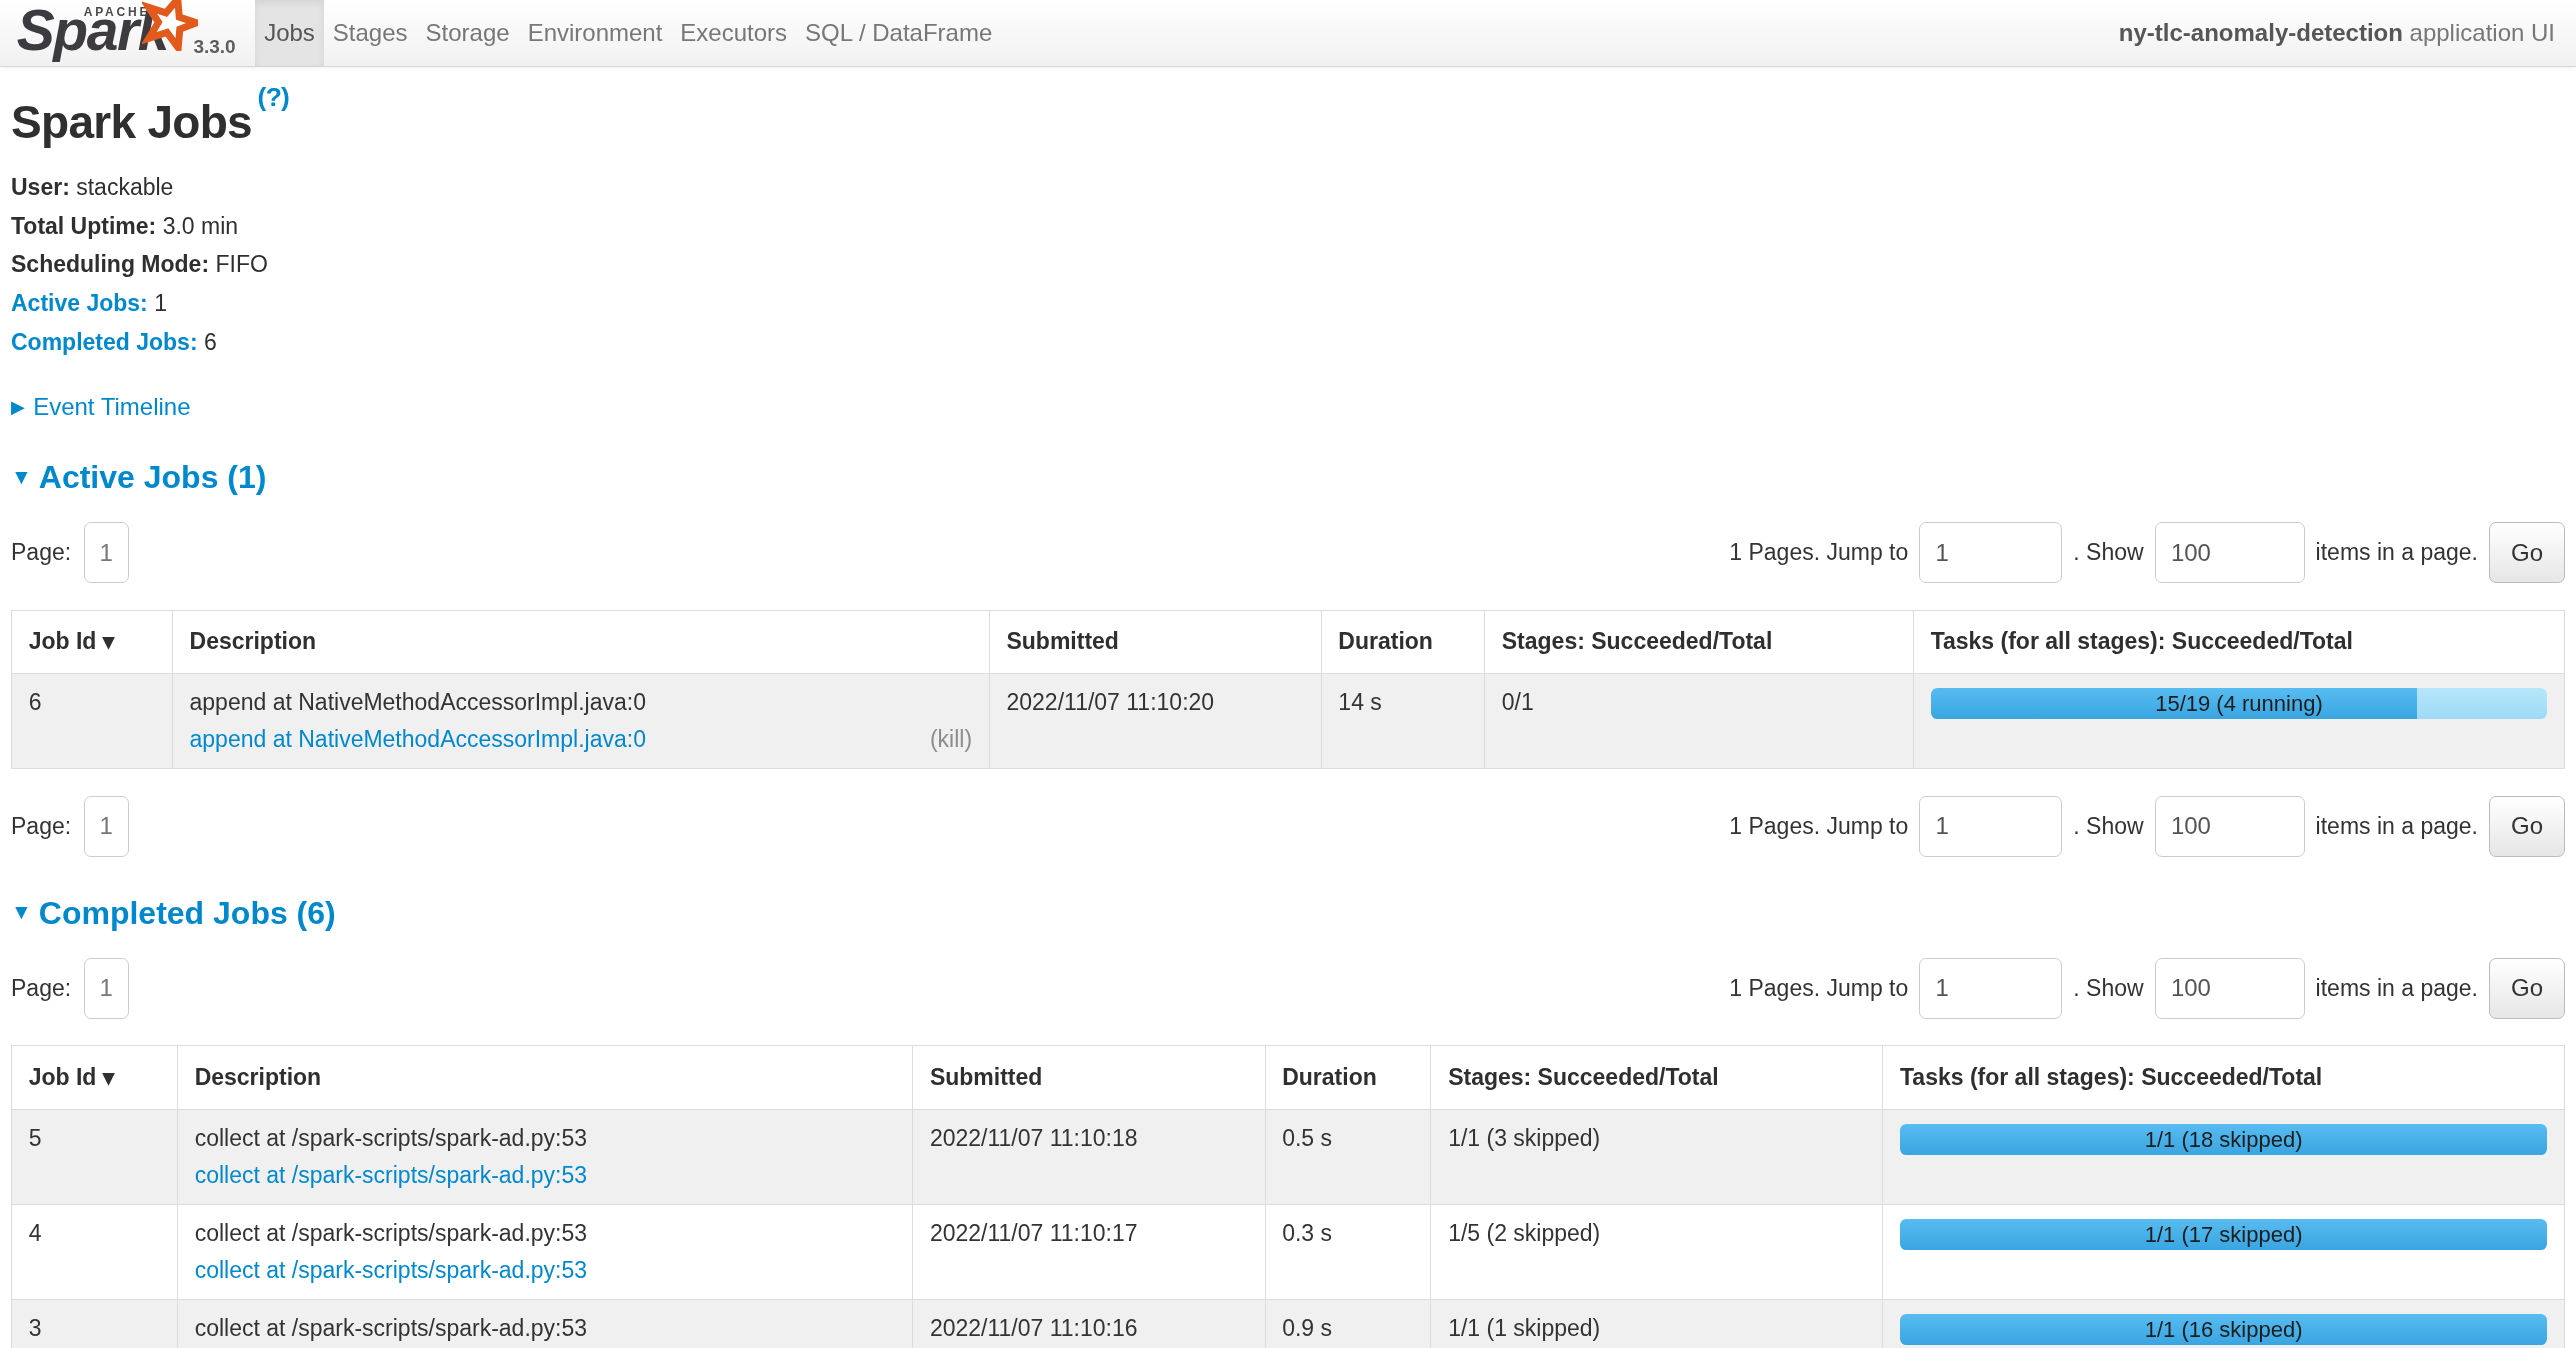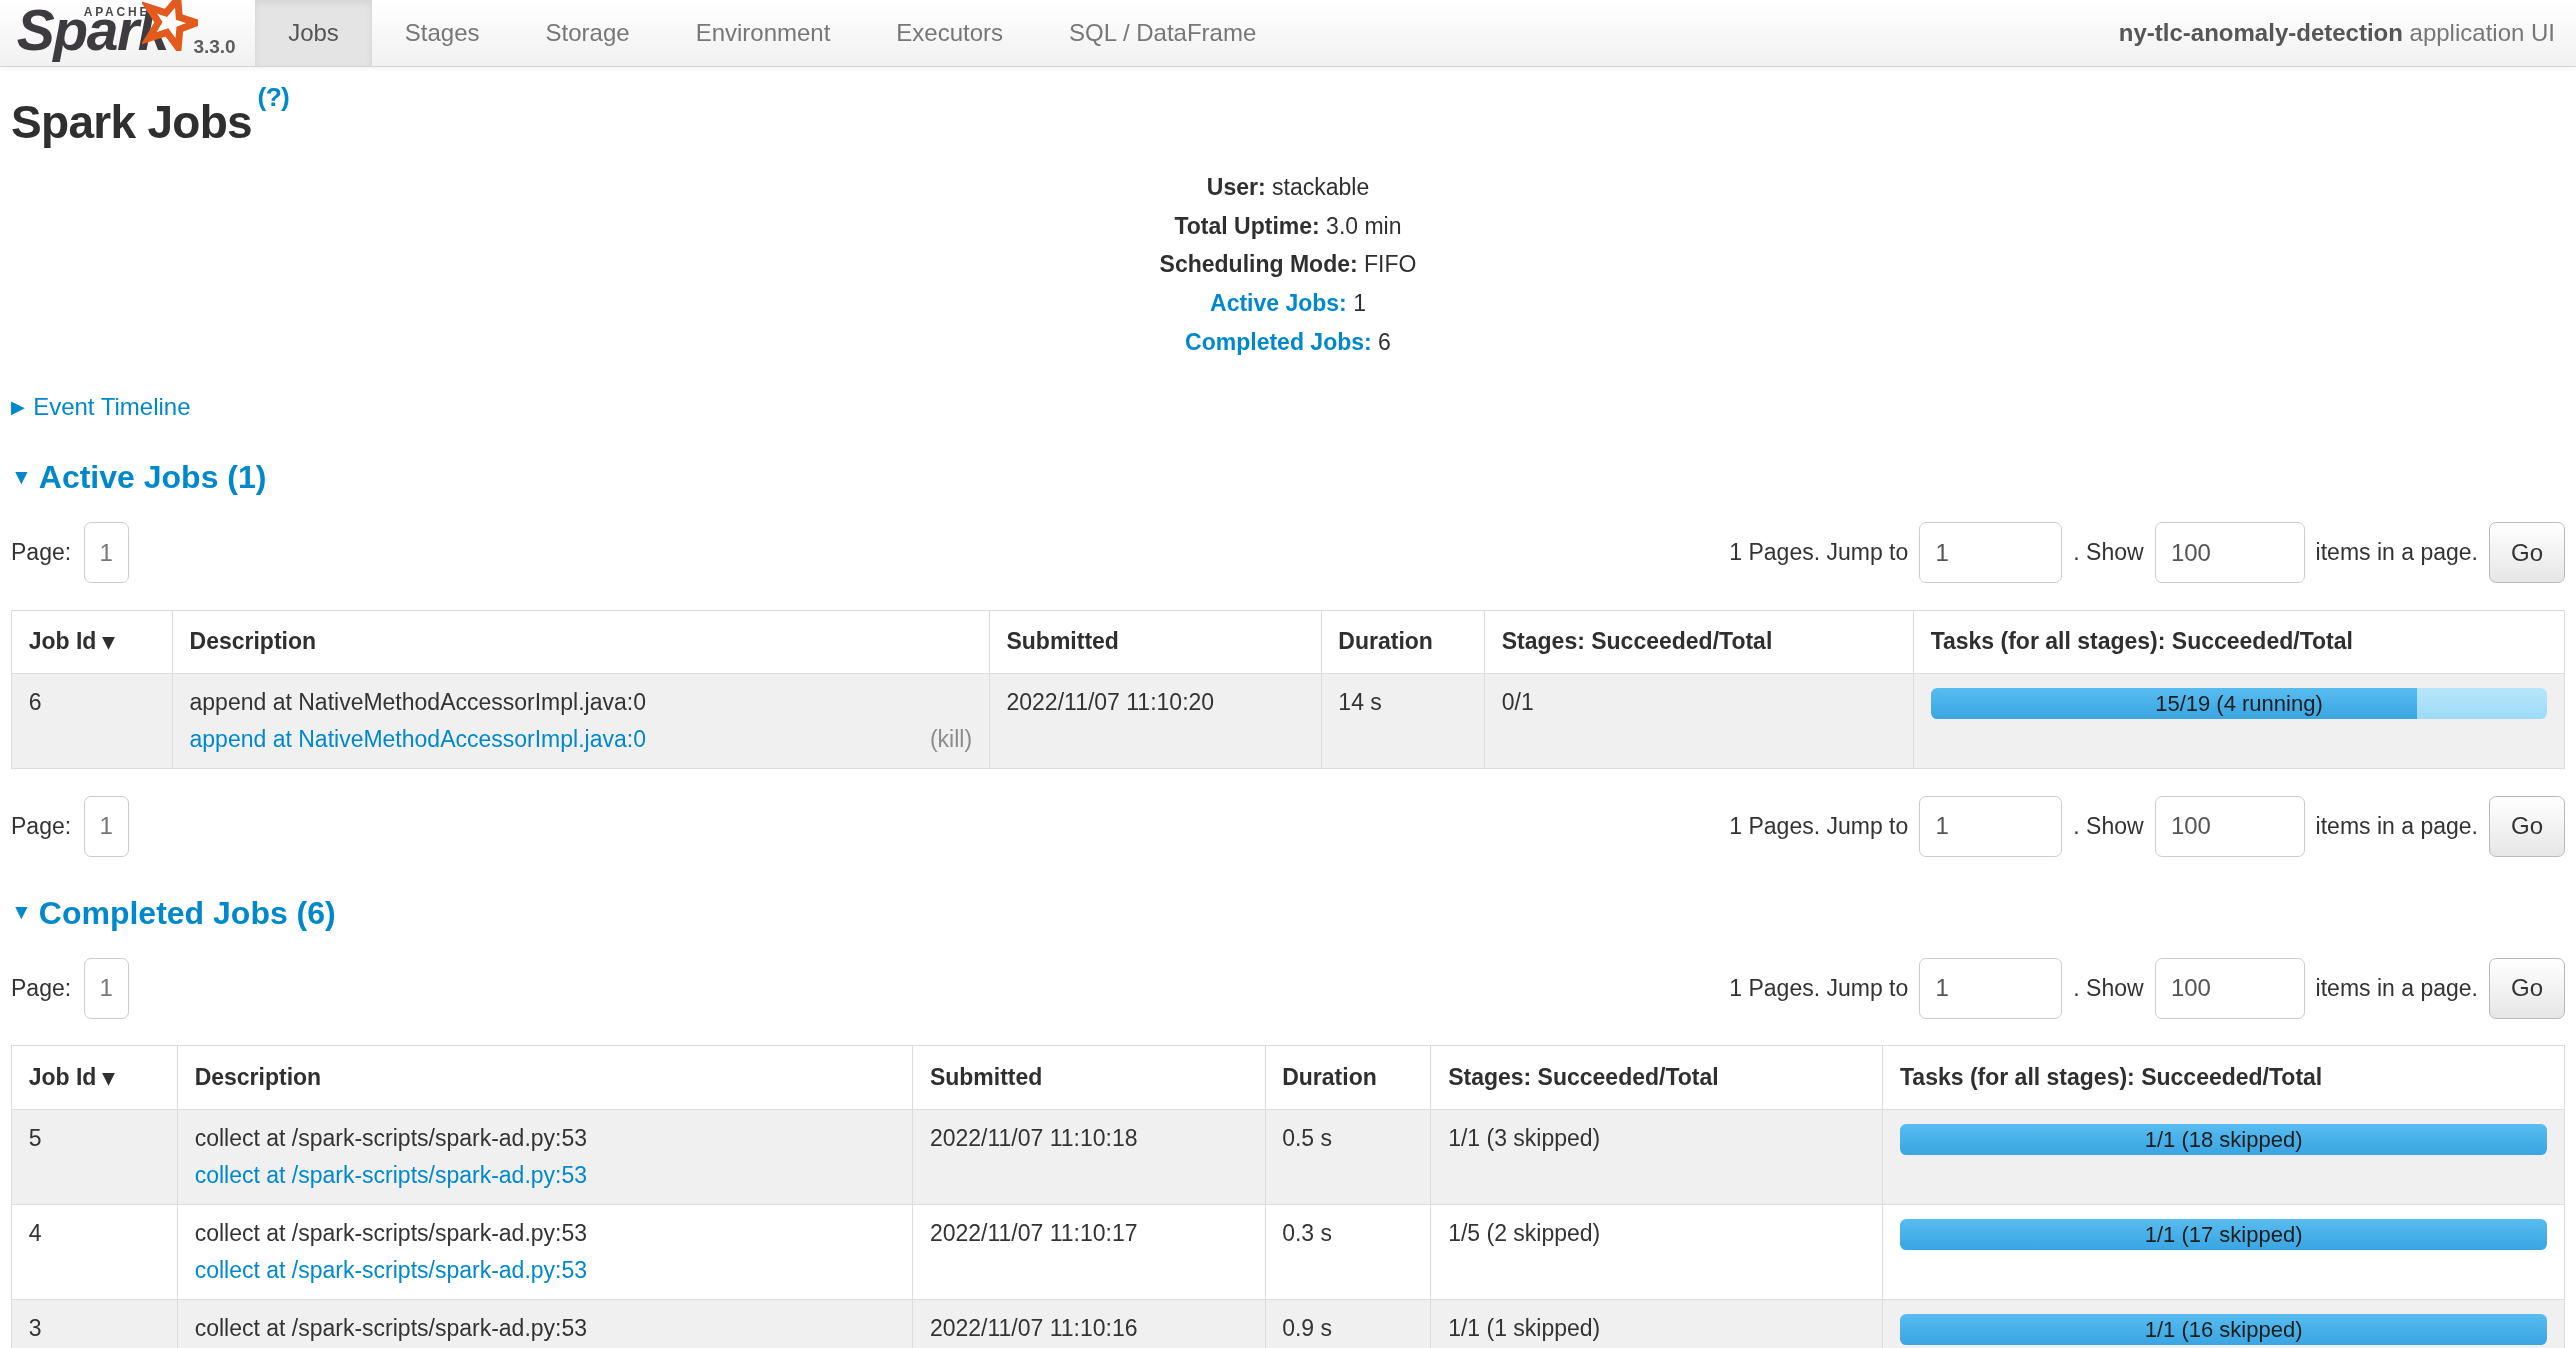--- a/index.html
+++ b/index.html
@@ -25,35 +25,35 @@
     font-size:12px; font-weight:bold; letter-spacing:2.8px; color:#4a4a4a;
   }
   .sparklogo .sparkword {
     position:absolute; bottom:-4.2px; left:0;
     font-size:57px; font-weight:bold; font-style:italic; color:#3d3b3f; letter-spacing:-1.4px;
   }
   .sparklogo svg.star { position:absolute; top:-7px; left:125px; }
   .version { font-size:19px; font-weight:bold; color:#5d5d5d; margin-left:9.7px; padding-bottom:1.4px; }
   .navtabs { display:flex; list-style:none; }
   .navtabs .tab {
-    padding: 0 33px; line-height: 66px; font-size: 24px; color: #777; cursor: pointer;
+    padding: 0 9px; line-height: 66px; font-size: 24px; color: #777; cursor: pointer;
     display:block;
   }
   .navtabs .tab.active {
     background:#e4e4e4; color:#555;
     box-shadow: inset 0 2.8px 7px rgba(0,0,0,0.08);
   }
   .apptitle { margin-left:auto; line-height:66px; padding-right:21px; font-size:24px; color:#777; white-space:nowrap; }
   .apptitle b { color:#565656; }
 
   
   .content { padding: 0 11px 21px 11px; }
   h1.page-title { font-size:46px; font-weight:bold; color:#2f2f2f; margin:28px 0 24px 0; letter-spacing:-0.7px; }
   h1.page-title sup { font-size:26.4px; color:#0088cc; font-weight:bold; position:relative; top:-15.3px; margin-left:5.6px; }
-  .summary { list-style:none;text-align:center; }
+  .summary { list-style:none; }
   .summary li { margin: 9.7px 0; line-height:29px; }
   .summary .lbl { font-weight:bold; color:#2f2f2f; }
   .summary .lbl.link { color:#0088cc; }
   .summary .val { color:#2f2f2f; }
 
   .timeline-toggle { display:block; margin:36px 0 0 0; color:#0088cc; font-size:24px; cursor:pointer; }
   .timeline-toggle .arr { font-size:18px; margin-right:8.3px; position:relative; top:-1.4px; }
 
   h4.section-h { font-size:32px; font-weight:bold; color:#0088cc; margin:38px 0 0 0; cursor:pointer; }
   h4.section-h .arr { font-size:21px; margin-right:7px; position:relative; top:-4.2px; }

